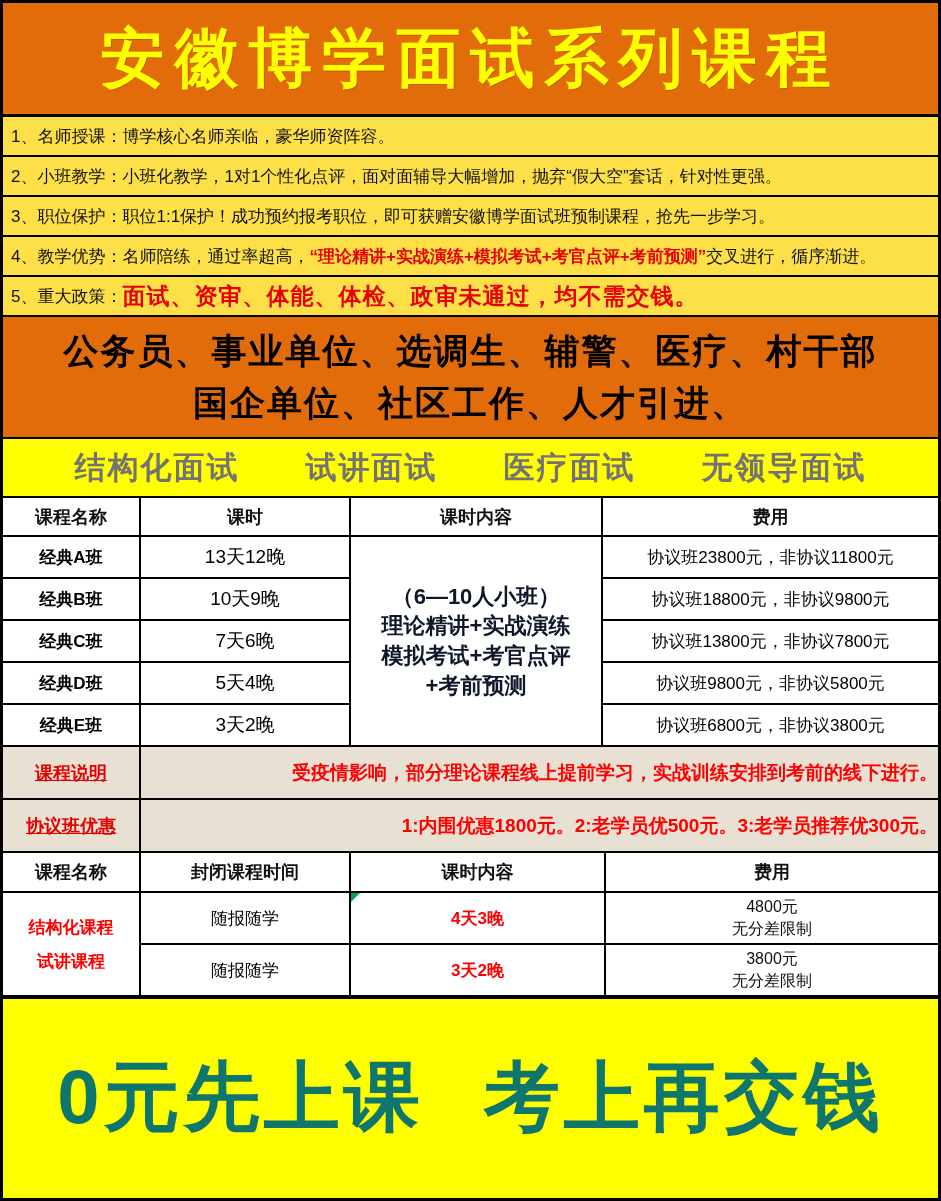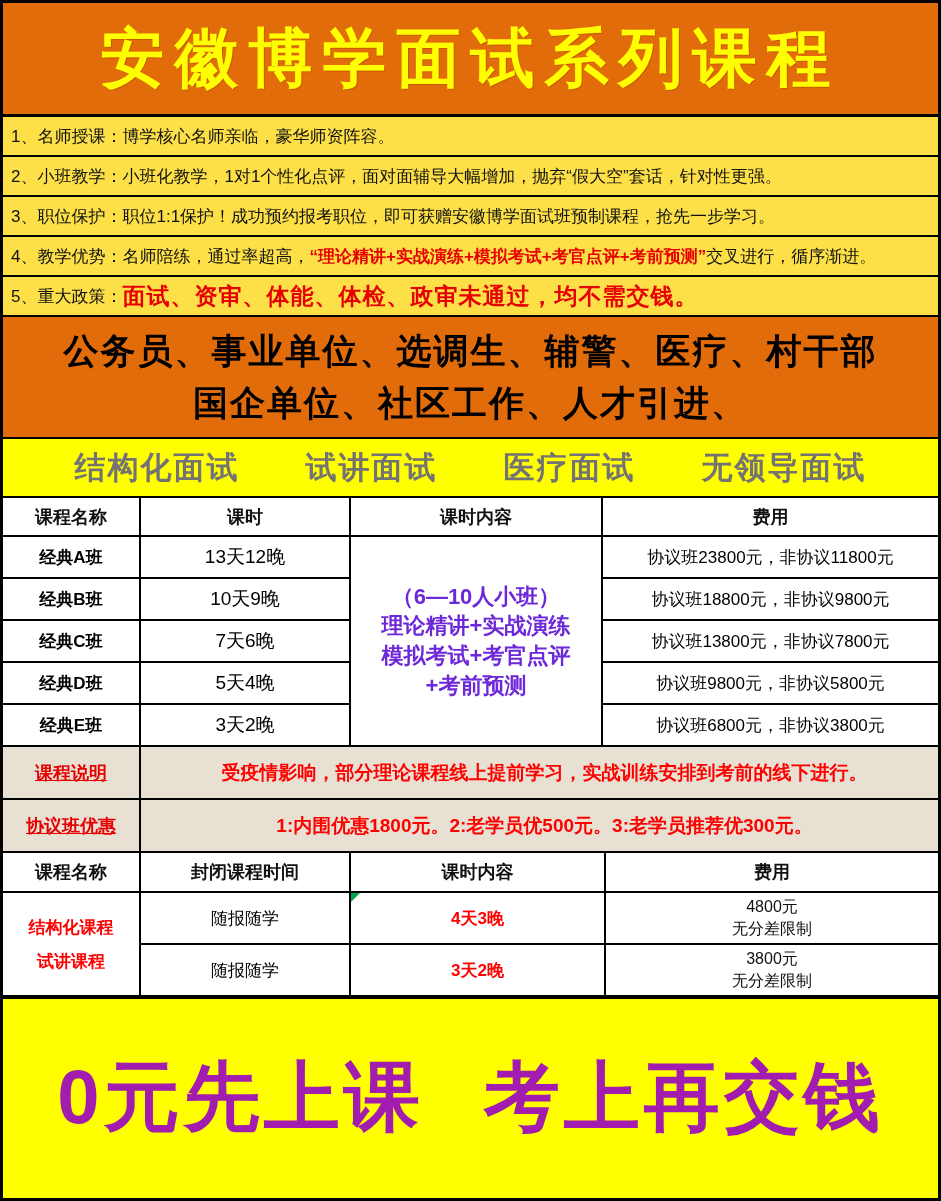--- a/index.html
+++ b/index.html
@@ -53,24 +53,24 @@
   table { width:100%; border-collapse:collapse; table-layout:fixed; flex:0 0 auto; }
   td, th { border:2px solid #000; text-align:center; vertical-align:middle; overflow:hidden; }
   table tr:first-child th { border-top:none; }
   td:first-child, th:first-child { border-left:none; }
   td:last-child, th:last-child { border-right:none; }
   .course-table th { height:38px; font-size:18px; font-weight:bold; color:#111; background:#fff; }
   .course-table .cname { font-weight:bold; font-size:17px; height:42px; }
   .course-table .cdur  { font-size:19px; }
   .course-table .cfee  { font-size:17px; }
   .ccontent { background:#fff; }
-  .ccontent .cline { color:#6d28d9; font-weight:bold; font-size:22px; line-height:1.35; }
+  .ccontent .cline { color:#0f172a; font-weight:bold; font-size:22px; line-height:1.35; }
   .note td { background:#E8E1D3; height:53px; }
   .note .note-label { color:#E60000; font-weight:bold; font-size:18px;text-decoration:underline; }
-  .note .note-text  { color:#FF0000; font-weight:bold; font-size:19px; text-align:center; padding-left:10px; }
+  .note .note-text  { color:#FF0000; font-weight:bold; font-size:19px; text-align:right; padding-left:10px; }
   
   .banner2 {
     height:62px; background:#E36C0A;
     border-bottom:2px solid #000;
     display:flex; align-items:center; justify-content:center;
     color:#000; font-weight:bold; font-size:38px; letter-spacing:3px;
     flex:0 0 auto;
   }
   .oto-table th { height:39px; font-size:18px; font-weight:bold; color:#111; }
   .oto-table td { height:52px; font-size:17px; }
@@ -79,21 +79,21 @@
   .oto-dur { color:#FF0000; font-weight:bold; font-size:20px; position:relative; }
   .tri {
     position:absolute; top:0; left:0; width:0; height:0;
     border-top:9px solid #00A550; border-right:9px solid transparent;
   }
   .oto-fee div { line-height:1.4; font-size:16px; color:#111; }
   
   .footer {
     flex:1 1 auto; background:#FFFF00; border-top:2px solid #000;
     display:flex; align-items:center; justify-content:center; gap:60px;
-    color:#a21caf; font-weight:bold; font-size:76px; letter-spacing:4px;
+    color:#0f766e; font-weight:bold; font-size:76px; letter-spacing:4px;
     white-space:nowrap;
   }
 </style>
 </head>
 <body>
 
 <div class="poster">
 
   <div class="header">
     <div class="title">安徽博学面试系列课程</div>

